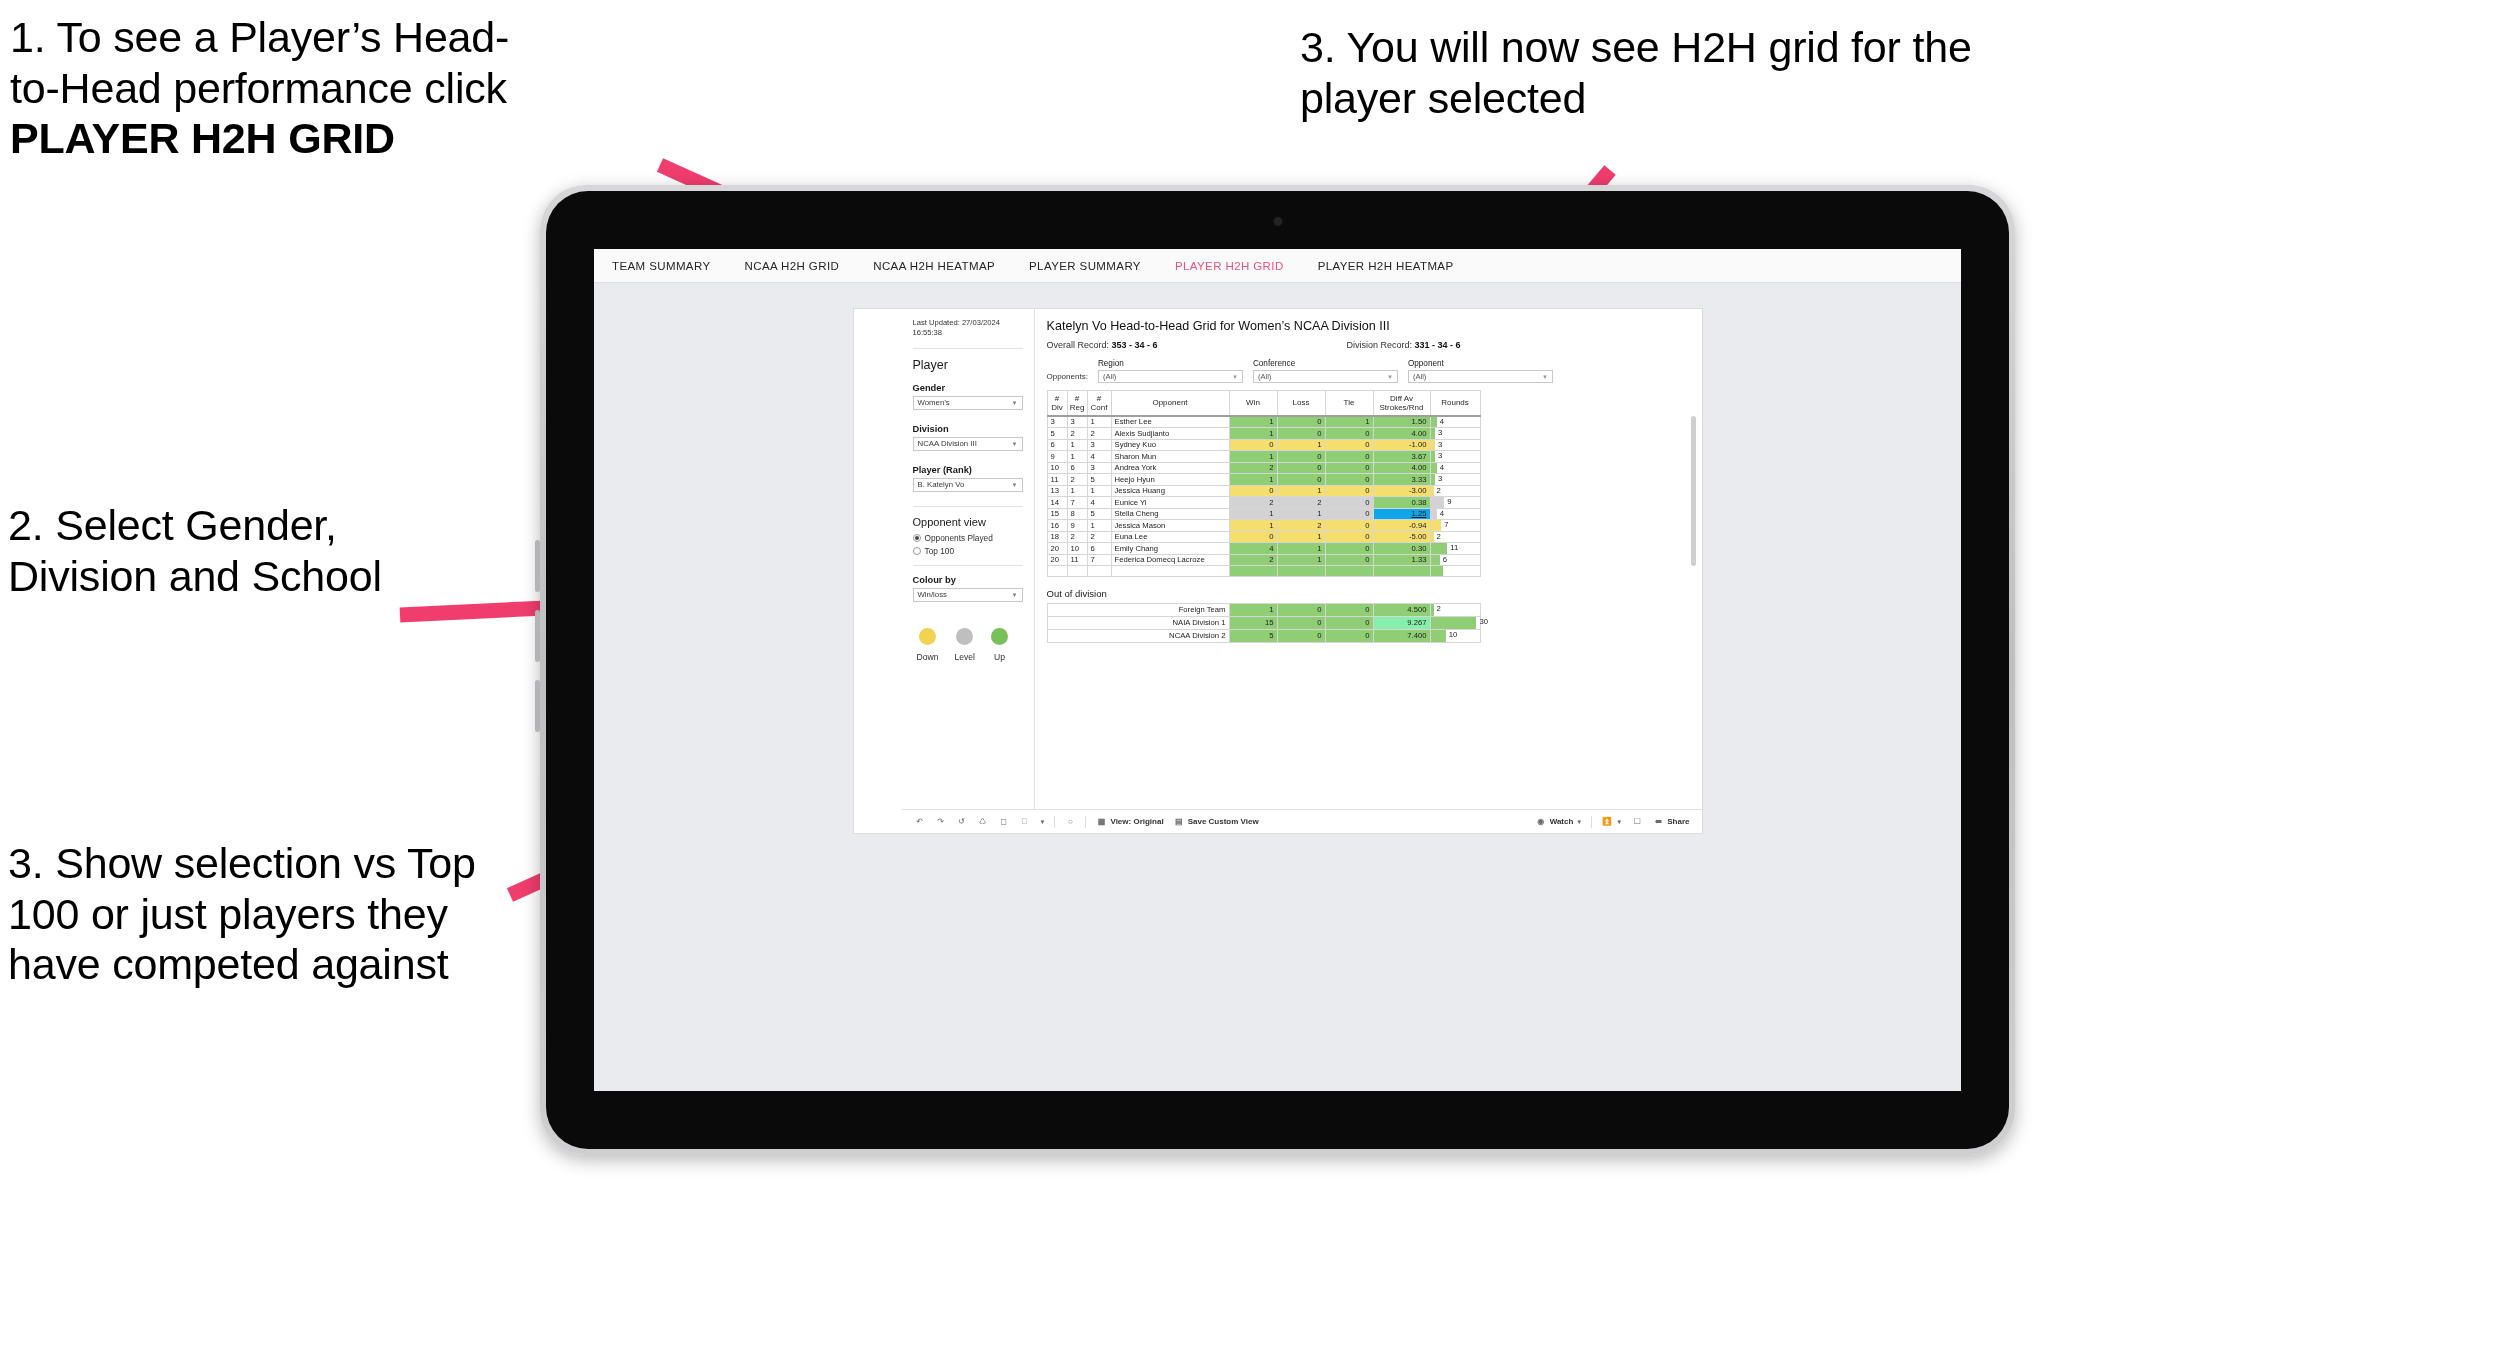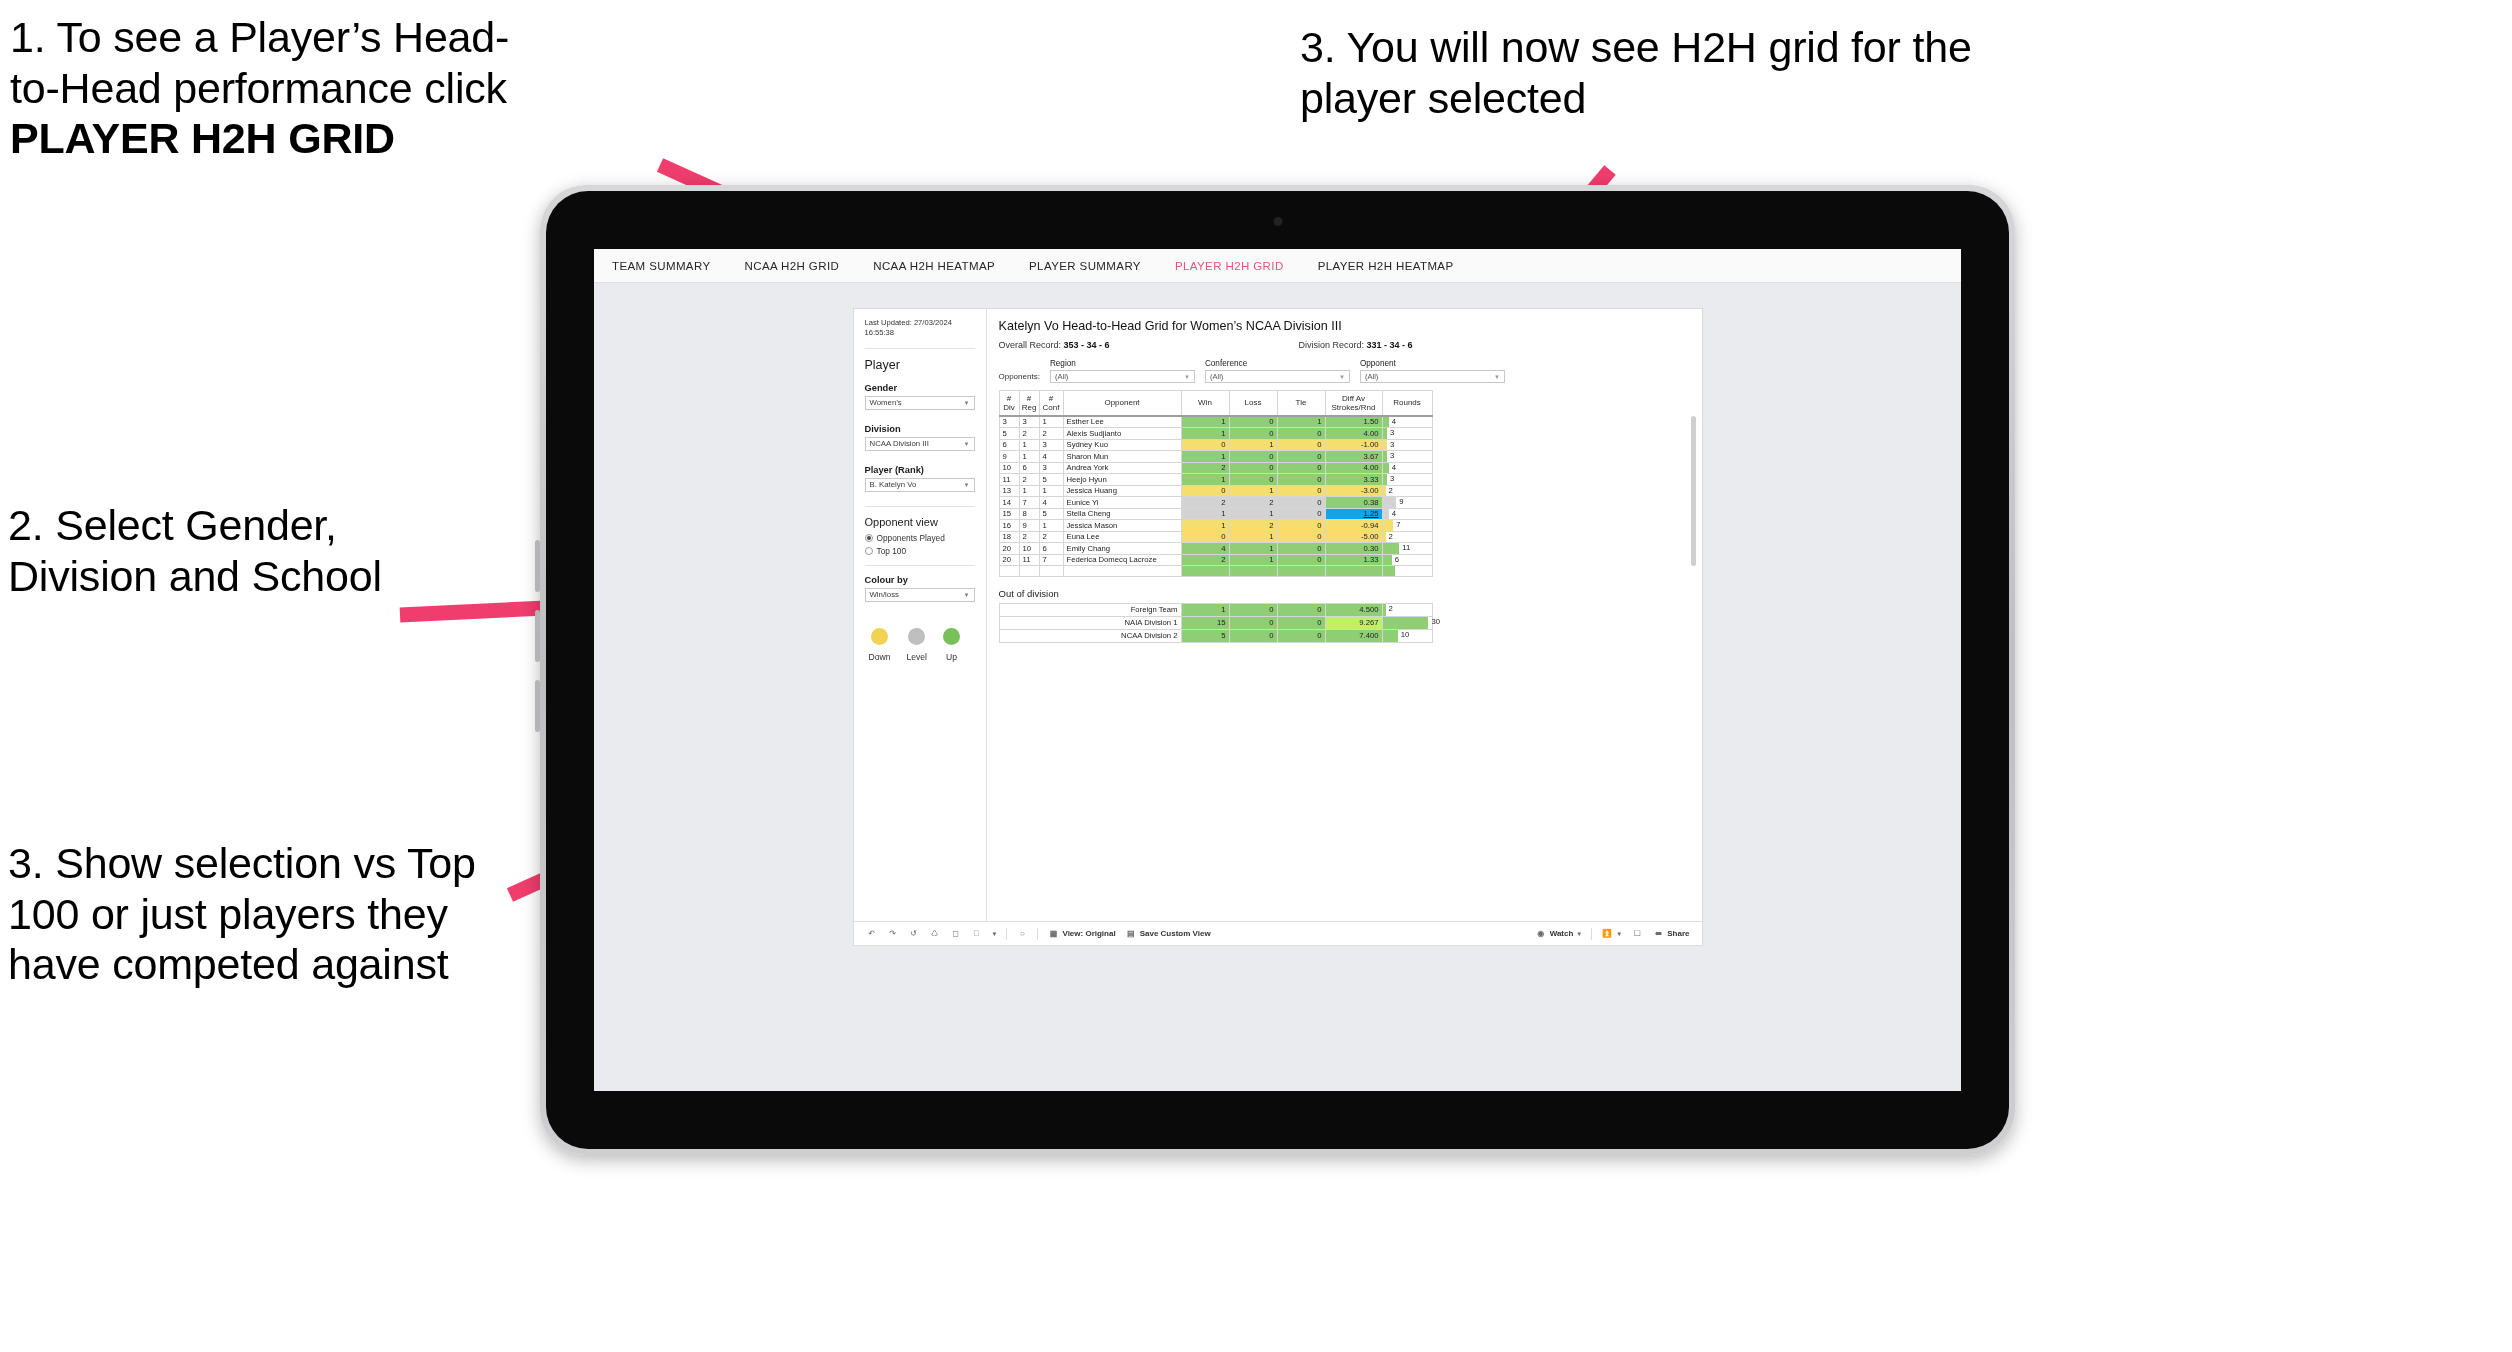--- a/index.html
+++ b/index.html
@@ -97,21 +97,22 @@
   
   #dash {
     flex: 1; background: #e9ebef; padding: 26px 0 0 0;
     display: flex; justify-content: center; align-items: flex-start;
     overflow: hidden;
   }
   #viz {
     width: 848px; background: #ffffff;
     display: flex; flex-direction: column;
     box-shadow: 0 0 0 1px #dcdcdc;
-    height: 636px;
+    height: 524px;
+    padding-left: 48px;
   }
   #viz-main { display: flex; flex: 1; overflow: hidden; }
 
   
   #filters {
     width: 133px; flex: none; background: #ffffff;
     border-right: 1px solid #e0e0e0;
     padding: 9px 11px 0 11px;
     font-size: 9px; color: #222;
   }
@@ -550,21 +551,21 @@
                       <td class="num" style="background: rgb(143, 206, 117);">0</td>
                       <td class="num" style="background: rgb(143, 206, 117);">0</td>
                       <td class="num" style="background: rgb(143, 206, 117);">4.500</td>
                       <td class="bar-cell"><span class="bar-fill" style="width:6.25%;background:#8fce75"></span><span class="bar-val" style="margin-left:6.25%">2</span></td>
                     </tr>
                     <tr>
                       <td class="ood-nm">NAIA Division 1</td>
                       <td class="num" style="background: rgb(143, 206, 117);">15</td>
                       <td class="num" style="background: rgb(143, 206, 117);">0</td>
                       <td class="num" style="background: rgb(143, 206, 117);">0</td>
-                      <td class="num" style="background: #bef264;">9.267</td>
+                      <td class="num" style="background: #86efac;">9.267</td>
                       <td class="bar-cell"><span class="bar-fill" style="width:93.75%;background:#8fce75"></span><span class="bar-val" style="margin-left:93.75%">30</span></td>
                     </tr>
                     <tr>
                       <td class="ood-nm">NCAA Division 2</td>
                       <td class="num" style="background: rgb(143, 206, 117);">5</td>
                       <td class="num" style="background: rgb(143, 206, 117);">0</td>
                       <td class="num" style="background: rgb(143, 206, 117);">0</td>
                       <td class="num" style="background: rgb(143, 206, 117);">7.400</td>
                       <td class="bar-cell"><span class="bar-fill" style="width:31.25%;background:#8fce75"></span><span class="bar-val" style="margin-left:31.25%">10</span></td>
                     </tr>

